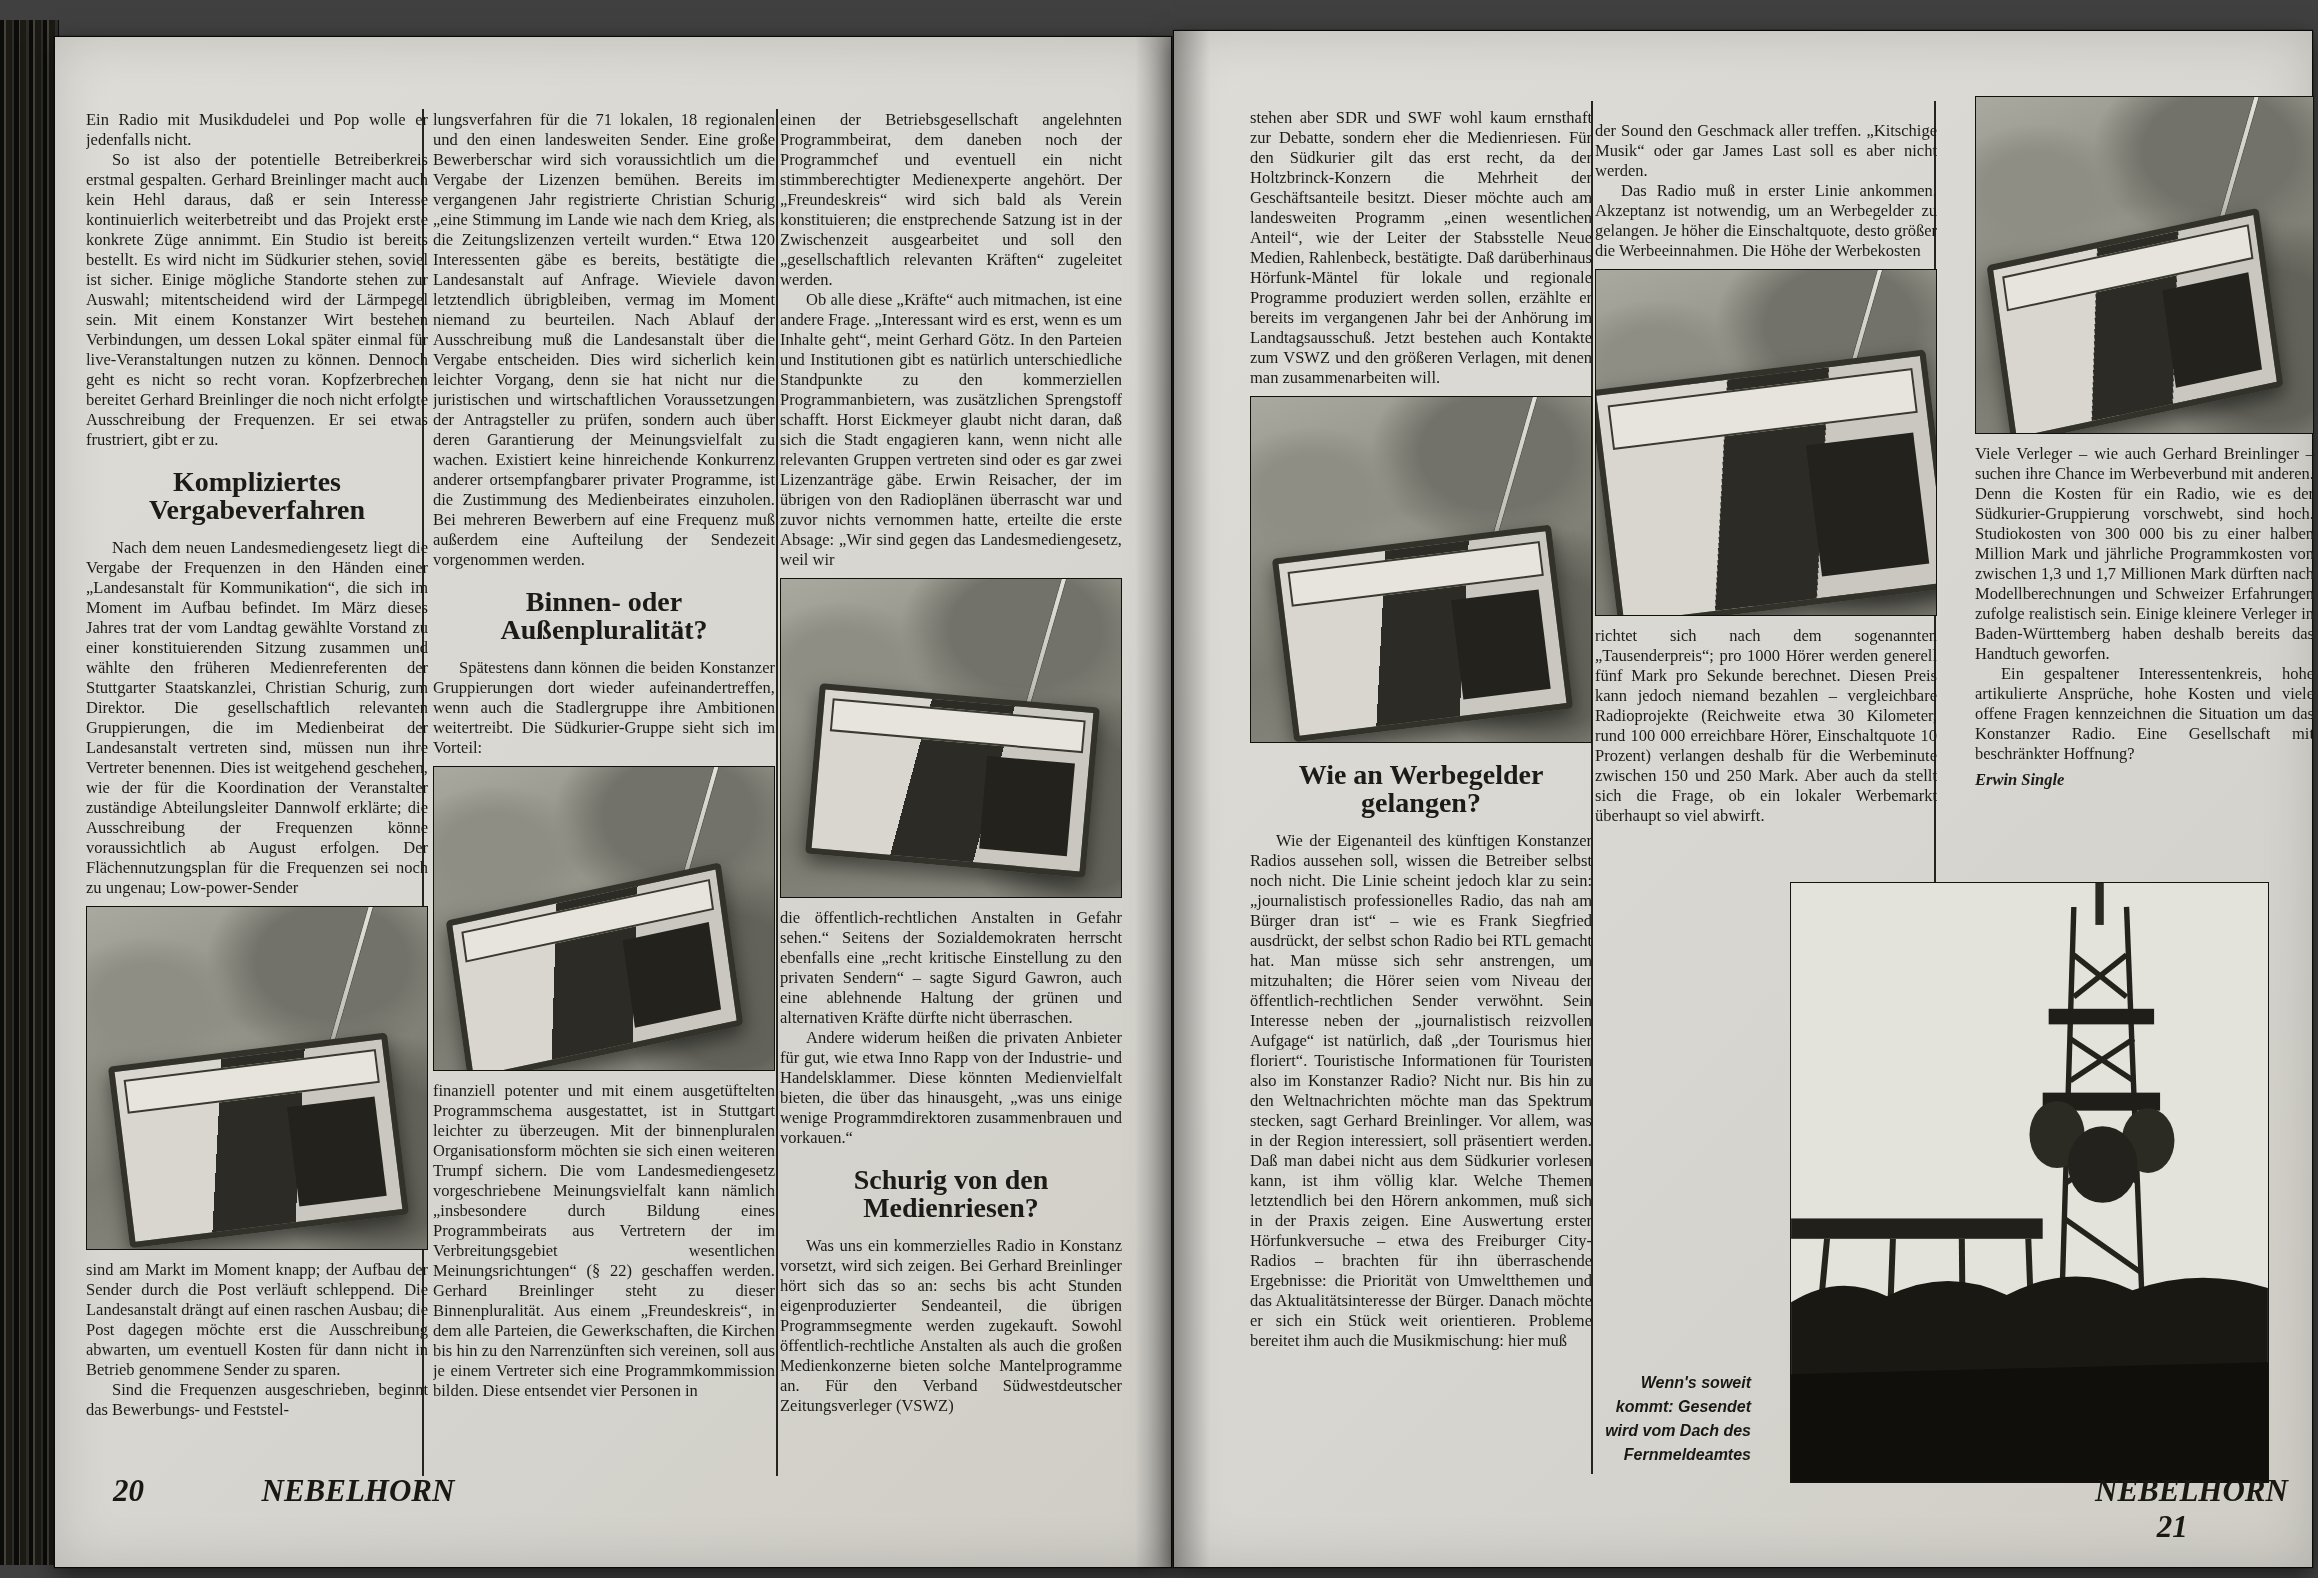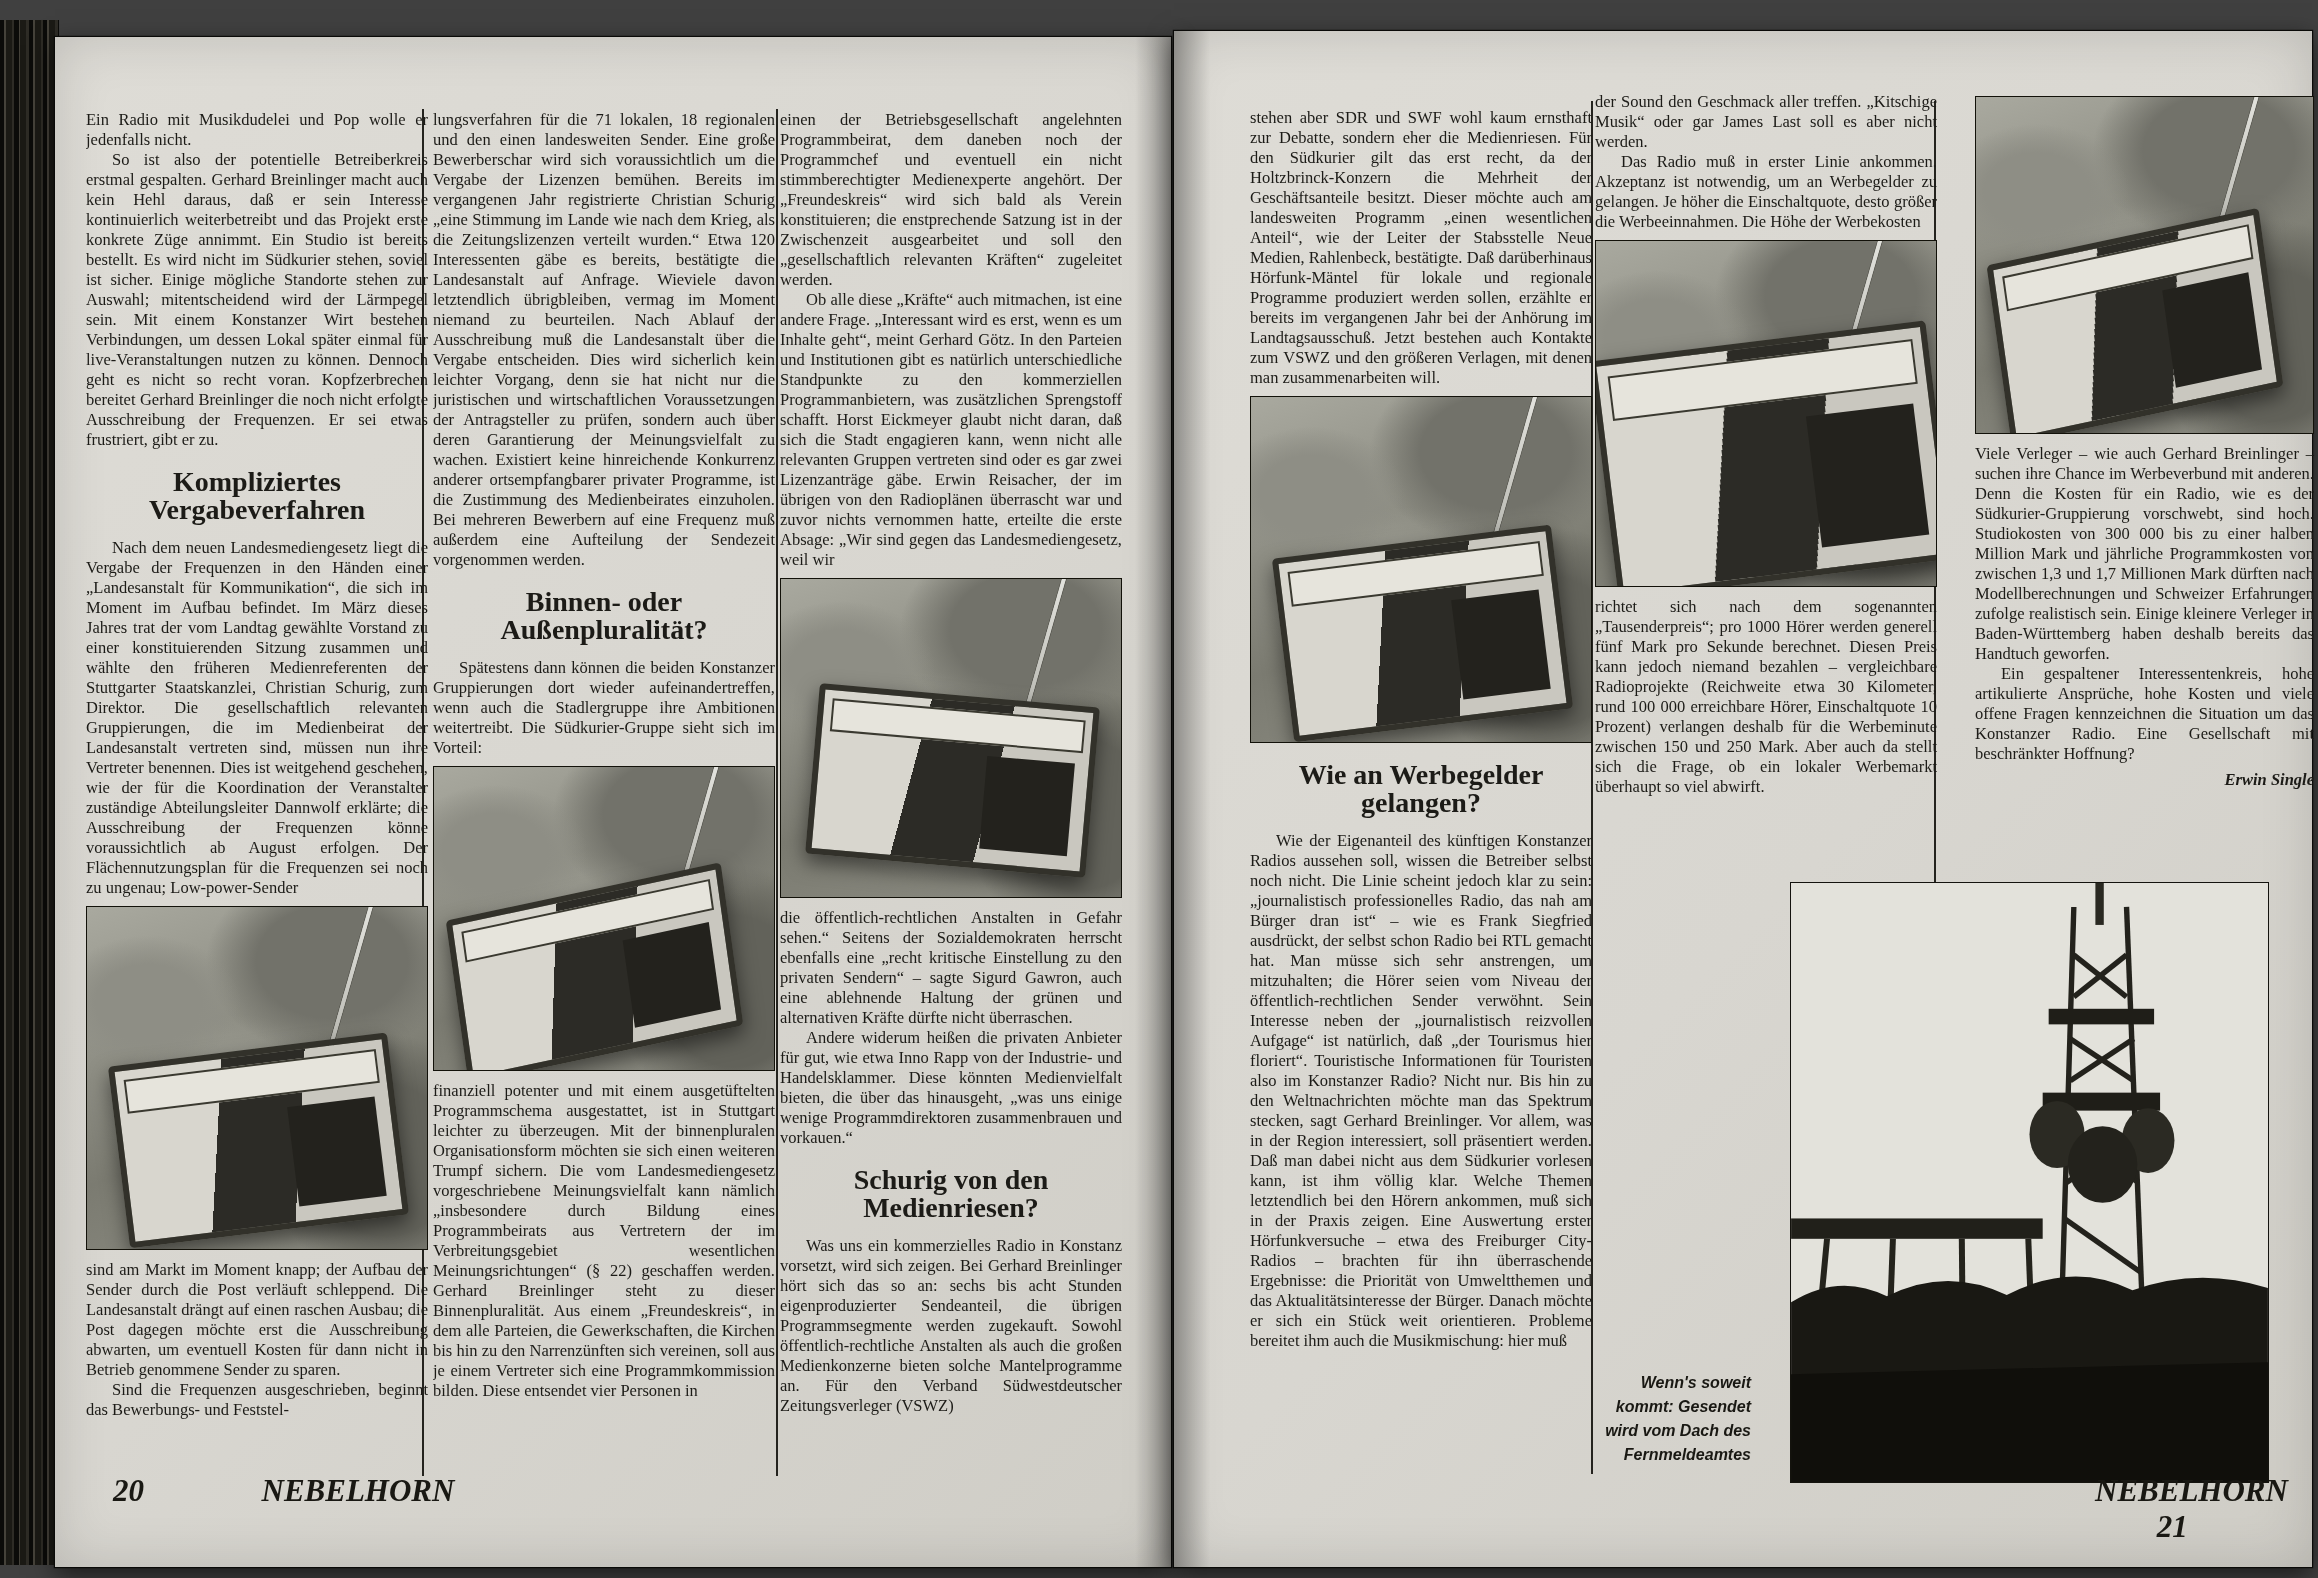--- a/index.html
+++ b/index.html
@@ -39,21 +39,21 @@
   .antenna{position:absolute;width:4.2px;height:56%;background:linear-gradient(#efefea,#b9b9b2);
     top:-14%;right:20%;transform:rotate(16deg);box-shadow:0 0 0 0.6px #4c4b44;}
   .ph-tilt2 .radio{transform:rotate(-12deg) skewX(-4deg);left:6%;}
   .ph-tilt3 .radio{transform:rotate(5deg);bottom:10%;}
   .ph-close .radio{left:2%;bottom:2%;width:96%;height:66%;}
   
   .caption{position:absolute;font-family:"Liberation Sans", sans-serif;font-style:italic;font-weight:700;
     font-size:16px;line-height:24px;text-align:right;color:#191813;}
   .footer{position:absolute;font-style:italic;font-weight:700;font-size:31px;color:#191813;}
   .footer .num{font-weight:700;}
-  .byline{text-align:right;font-weight:700;font-style:italic;margin-top:6px;}
+  .byline{text-align:left;font-weight:700;font-style:italic;margin-top:6px;}
   .tower{position:absolute;border:1.8px solid #14130e;background:#e2e1da;}
 </style>
 </head>
 <body>
 
 <div class="canvas">
   <div class="page-stack"></div>
 
   <div class="page page-left">
     <div class="vrule" style="left:367px;top:72px;height:1367px;"></div>
@@ -110,21 +110,21 @@
     <div class="col" style="left:76px;top:77px;height:1397px;overflow:hidden;">
       <p class="p">stehen aber SDR und SWF wohl kaum ernsthaft zur Debatte, sondern eher die Medienriesen. Für den Südkurier gilt das erst recht, da der Holtzbrinck-Konzern die Mehrheit der Geschäftsanteile besitzt. Dieser möchte auch am landesweiten Programm „einen wesentlichen Anteil“, wie der Leiter der Stabsstelle Neue Medien, Rahlenbeck, bestätigte. Daß darüberhinaus Hörfunk-Mäntel für lokale und regionale Programme produziert werden sollen, erzählte er bereits im vergangenen Jahr bei der Anhörung im Landtagsausschuß. Jetzt bestehen auch Kontakte zum VSWZ und den größeren Verlagen, mit denen man zusammenarbeiten will.</p>
       <div class="photo" style="height:345px;">
         <div class="antenna"></div>
         <div class="radio"></div>
       </div>
       <h2>Wie an Werbegelder gelangen?</h2>
       <p class="p ind">Wie der Eigenanteil des künftigen Konstanzer Radios aussehen soll, wissen die Betreiber selbst noch nicht. Die Linie scheint jedoch klar zu sein: „journalistisch professionelles Radio, das nah am Bürger dran ist“ – wie es Frank Siegfried ausdrückt, der selbst schon Radio bei RTL gemacht hat. Man müsse sich sehr anstrengen, um mitzuhalten; die Hörer seien vom Niveau der öffentlich-rechtlichen Sender verwöhnt. Sein Interesse neben der „journalistisch reizvollen Aufgage“ ist natürlich, daß „der Tourismus hier floriert“. Touristische Informationen für Touristen also im Konstanzer Radio? Nicht nur. Bis hin zu den Weltnachrichten möchte man das Spektrum stecken, sagt Gerhard Breinlinger. Vor allem, was in der Region interessiert, soll präsentiert werden. Daß man dabei nicht aus dem Südkurier vorlesen kann, ist ihm völlig klar. Welche Themen letztendlich bei den Hörern ankommen, muß sich in der Praxis zeigen. Eine Auswertung erster Hörfunkversuche – etwa des Freiburger City-Radios – brachten für ihn überraschende Ergebnisse: die Priorität von Umweltthemen und das Aktualitätsinteresse der Bürger. Danach möchte er sich ein Stück weit orientieren. Probleme bereitet ihm auch die Musikmischung: hier muß</p>
     </div>
 
-    <div class="col" style="left:421px;top:61px;height:869px;overflow:hidden;font-family:Liberation Serif, serif;">
+    <div class="col" style="left:421px;top:90px;height:869px;overflow:hidden;font-family:Liberation Serif, serif;">
       <p class="p">der Sound den Geschmack aller treffen. „Kitschige Musik“ oder gar James Last soll es aber nicht werden.</p>
       <p class="p ind">Das Radio muß in erster Linie ankommen. Akzeptanz ist notwendig, um an Werbegelder zu gelangen. Je höher die Einschaltquote, desto größer die Werbeeinnahmen. Die Höhe der Werbekosten</p>
       <div class="photo ph-close" style="height:345px;">
         <div class="antenna"></div>
         <div class="radio"></div>
       </div>
       <p class="p">richtet sich nach dem sogenannten „Tausenderpreis“; pro 1000 Hörer werden generell fünf Mark pro Sekunde berechnet. Diesen Preis kann jedoch niemand bezahlen – vergleichbare Radioprojekte (Reichweite etwa 30 Kilometer, rund 100 000 erreichbare Hörer, Einschaltquote 10 Prozent) verlangen deshalb für die Werbeminute zwischen 150 und 250 Mark. Aber auch da stellt sich die Frage, ob ein lokaler Werbemarkt überhaupt so viel abwirft.</p>
     </div>
 
     <div class="col" style="left:767px;top:65px;width:339px;height:839px;margin-left:34px;">

